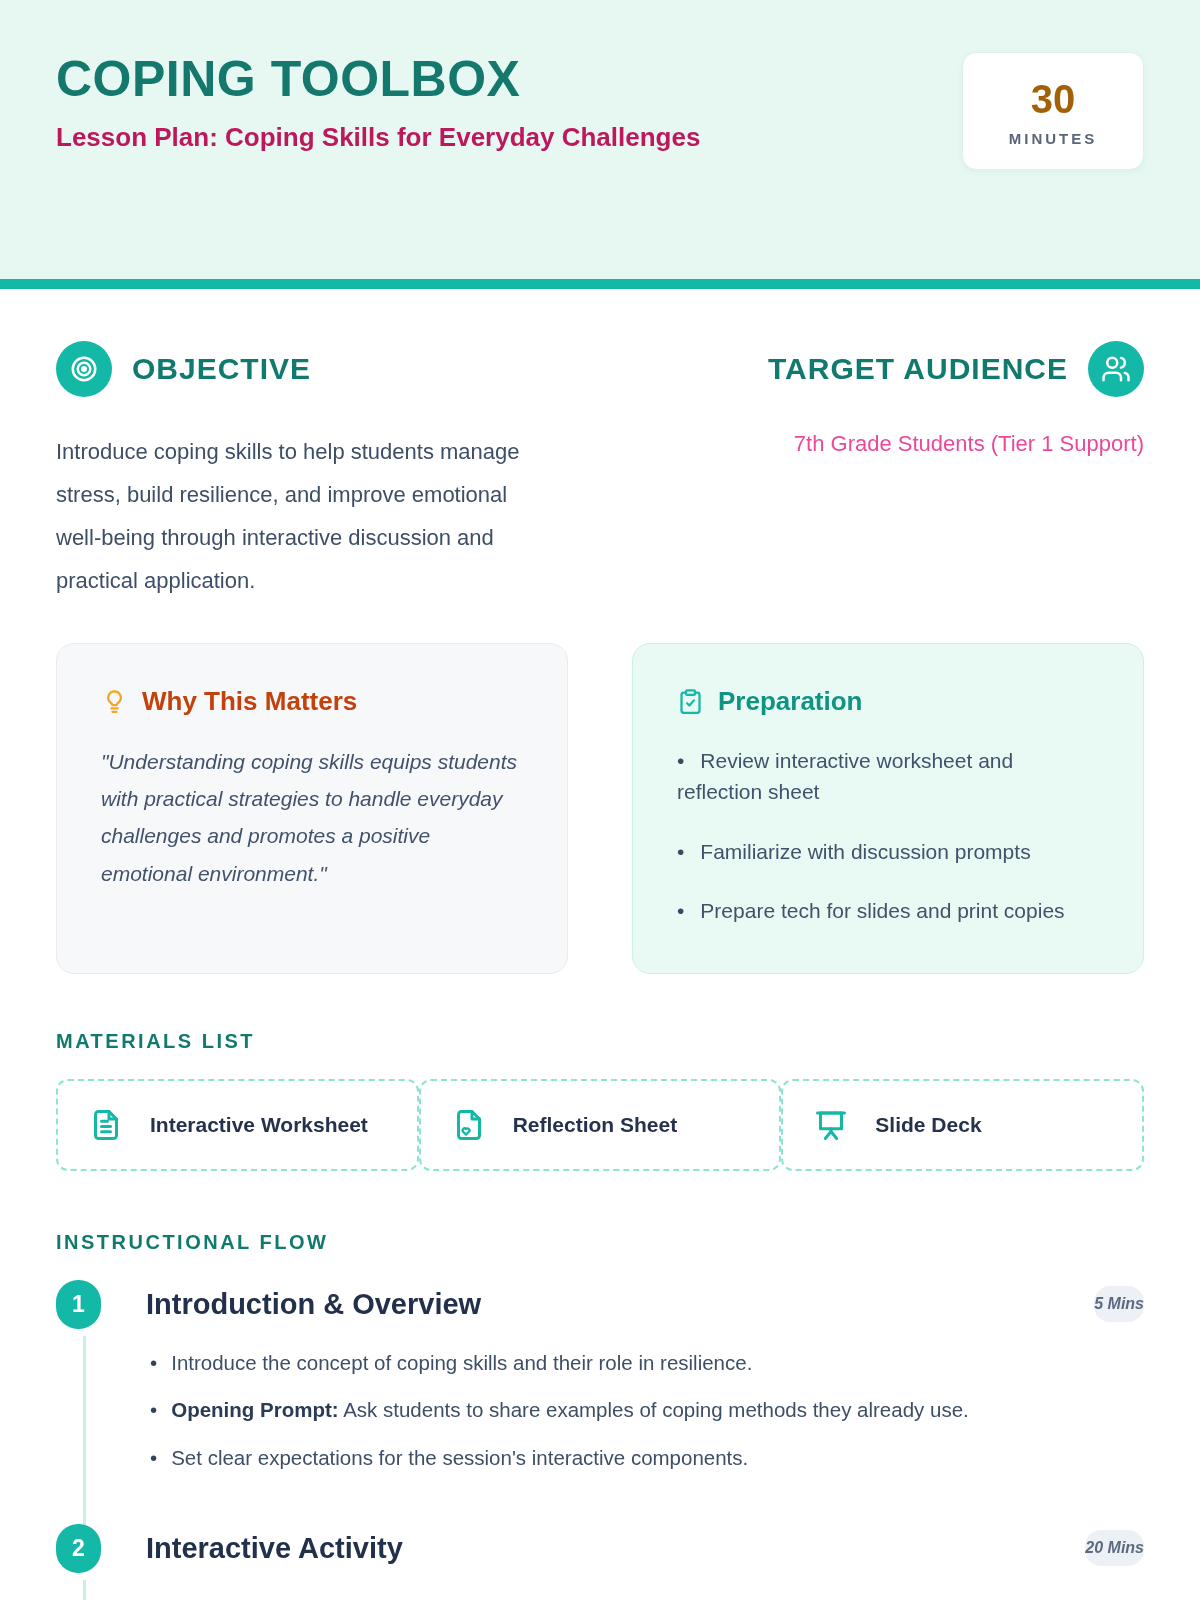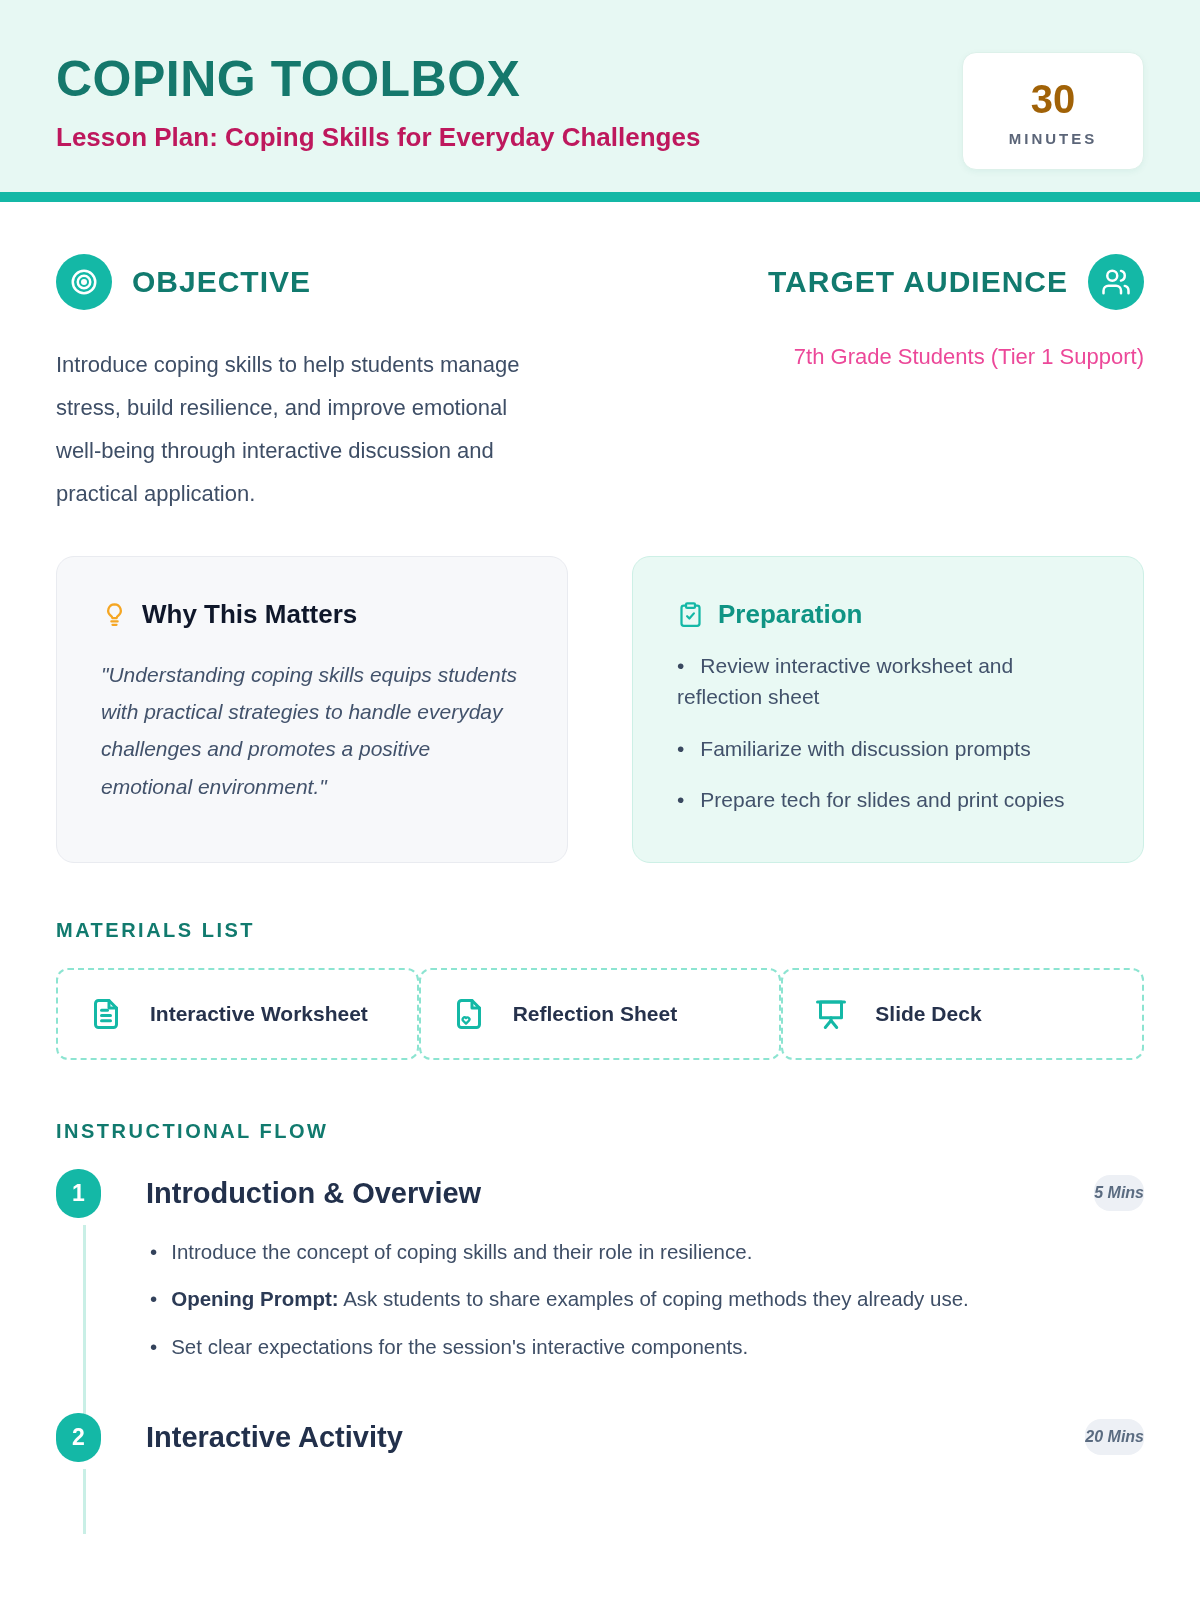--- a/index.html
+++ b/index.html
@@ -3,21 +3,21 @@
 <meta charset="utf-8">
 <style>
   * { margin:0; padding:0; box-sizing:border-box; }
   html,body { width:1200px; }
   body {
     height:1600px; overflow:hidden; background:#ffffff;
     font-family:"Liberation Sans","DejaVu Sans",sans-serif;
     color:#3e4e66;
   }
   
-  .header { background:#e7f8f3; padding:52px 56px 0 56px; height:192px; display:flex; justify-content:space-between; align-items:flex-start; }
+  .header { background:#e7f8f3; padding:52px 56px 0 56px; height:279px; display:flex; justify-content:space-between; align-items:flex-start; }
   .title { font-size:50px; font-weight:800; color:#15786c; letter-spacing:0.5px; line-height:1.08; }
   .subtitle { margin-top:16px; font-size:26px; font-weight:700; color:#be185d; }
   .duration-card { width:182px; background:#ffffff; border:1px solid #ddf1ea; border-radius:14px; padding:24px 10px 22px; text-align:center; box-shadow:0 2px 6px rgba(20,120,110,0.06); }
   .duration-value { font-size:40px; font-weight:800; color:#a16207; }
   .duration-unit { margin-top:8px; font-size:15px; font-weight:600; color:#5b6578; letter-spacing:3px; }
   .header-bar { height:10px; background:#14b8a6; }
   
   .content { padding:0 56px; }
   .row-headings { margin-top:52px; display:flex; justify-content:space-between; align-items:center;text-align:right; }
   .icon-heading { display:flex; align-items:center; gap:20px; }
@@ -26,26 +26,26 @@
   h2.sec { font-size:30px; font-weight:800; color:#117a6e; letter-spacing:1px; }
   .row-texts { margin-top:34px; display:flex; justify-content:space-between; align-items:flex-start; }
   .objective-text { width:480px; font-size:22px; line-height:1.95; color:#3e4e66; }
   .audience-text { font-size:22px; color:#ec4899; text-align:right; }
   
   .cards-row { margin-top:40px; display:flex; gap:64px; }
   .card { flex:1; border-radius:18px; padding:42px 44px 46px; }
   .card-gray { background:#f7f8fa; border:1px solid #e9ebf0; }
   .card-mint { background:#e9f9f4; border:1px solid #cdf0e6; }
   .card-head { display:flex; align-items:center; gap:14px; font-size:26px; font-weight:800; }
-  .card-gray .card-head { color:#0f172a; }
+  .card-gray .card-head { color:#c2410c; }
   .card-mint .card-head { color:#0f9484; }
   .card-head svg { width:27px; height:27px; flex:0 0 auto; }
   .quote { margin-top:26px; font-style:italic; font-size:21px; line-height:1.78; color:#42526b; }
   .prep-list { margin-top:10px; }
-  .prep-item { margin-top:20px; font-size:21px; line-height:1.5; color:#42526b; }
+  .prep-item { margin-top:28px; font-size:21px; line-height:1.5; color:#42526b; }
   .prep-item .dot { color:#3a4960; margin-right:16px; }
   
   .materials { margin-top:56px; }
   h3.kicker { font-size:20px; font-weight:800; color:#117a6e; letter-spacing:2.5px; }
   .materials-row { margin-top:26px; display:flex; }
   .material-card { flex:1; border:2px dashed #8ce4d1; border-radius:12px; padding:26px 30px; display:flex; align-items:center; gap:26px; background:#ffffff; }
   .material-card svg { width:36px; height:36px; flex:0 0 auto; }
   .material-label { font-size:21px; font-weight:600; color:#26324c; }
   
   .flow { margin-top:60px; }

